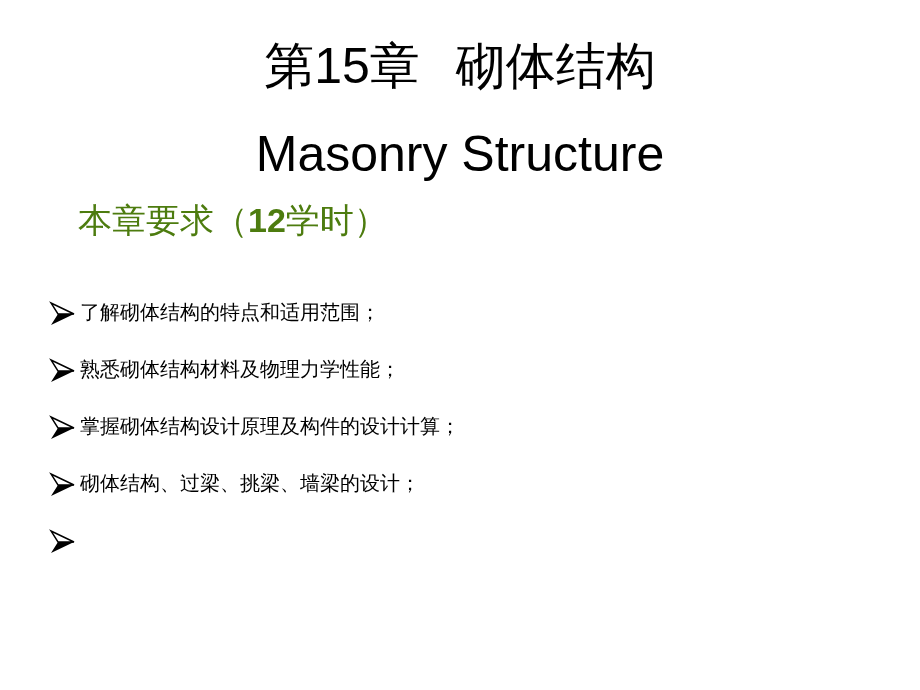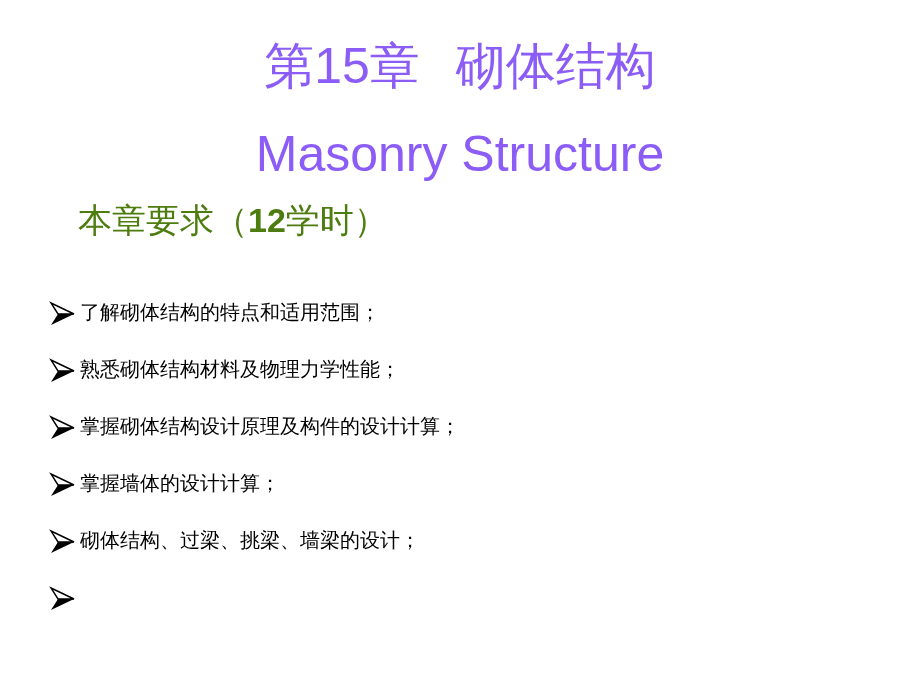--- a/index.html
+++ b/index.html
@@ -19,21 +19,21 @@
       position: absolute;
       left: 0; top: 0;
       width: 920px; height: 690px;
       background: #ffffff;
     }
     .title {
       position: absolute;
       left: 0;
       width: 920px;
       text-align: center;
-      color: #8b5cf6;
+      color: #000000;
       font-size: 50px;
       line-height: 60px;
       white-space: nowrap;
     }
     .title.line1 { top: 36px; }
     .title.line2 { top: 124px; }
     .title .gap { display: inline-block; width: 36px; }
     .subtitle {
       position: absolute;
       left: 78px;
@@ -108,29 +108,20 @@
       </span>
       <span>掌握砌体结构设计原理及构件的设计计算；</span>
     </li>
     <li class="bullet">
       <span class="arrow">
         <svg width="30" height="30" viewBox="0 0 30 30">
             <polygon points="3,5 26,16 3,27 10,16" fill="#000"></polygon>
             <polygon points="3,5 26,16 10,16" fill="#fff" stroke="#000" stroke-width="1.4"></polygon>
           </svg>
       </span>
-      <span>掌握墙体的设计计算；</span>
-    </li>
-    <li class="bullet">
-      <span class="arrow">
-        <svg width="30" height="30" viewBox="0 0 30 30">
-            <polygon points="3,5 26,16 3,27 10,16" fill="#000"></polygon>
-            <polygon points="3,5 26,16 10,16" fill="#fff" stroke="#000" stroke-width="1.4"></polygon>
-          </svg>
-      </span>
       <span>砌体结构、过梁、挑梁、墙梁的设计；</span>
     </li>
     <li class="bullet">
       <span class="arrow">
         <svg width="30" height="30" viewBox="0 0 30 30">
             <polygon points="3,5 26,16 3,27 10,16" fill="#000"></polygon>
             <polygon points="3,5 26,16 10,16" fill="#fff" stroke="#000" stroke-width="1.4"></polygon>
           </svg>
       </span>
     </li>

